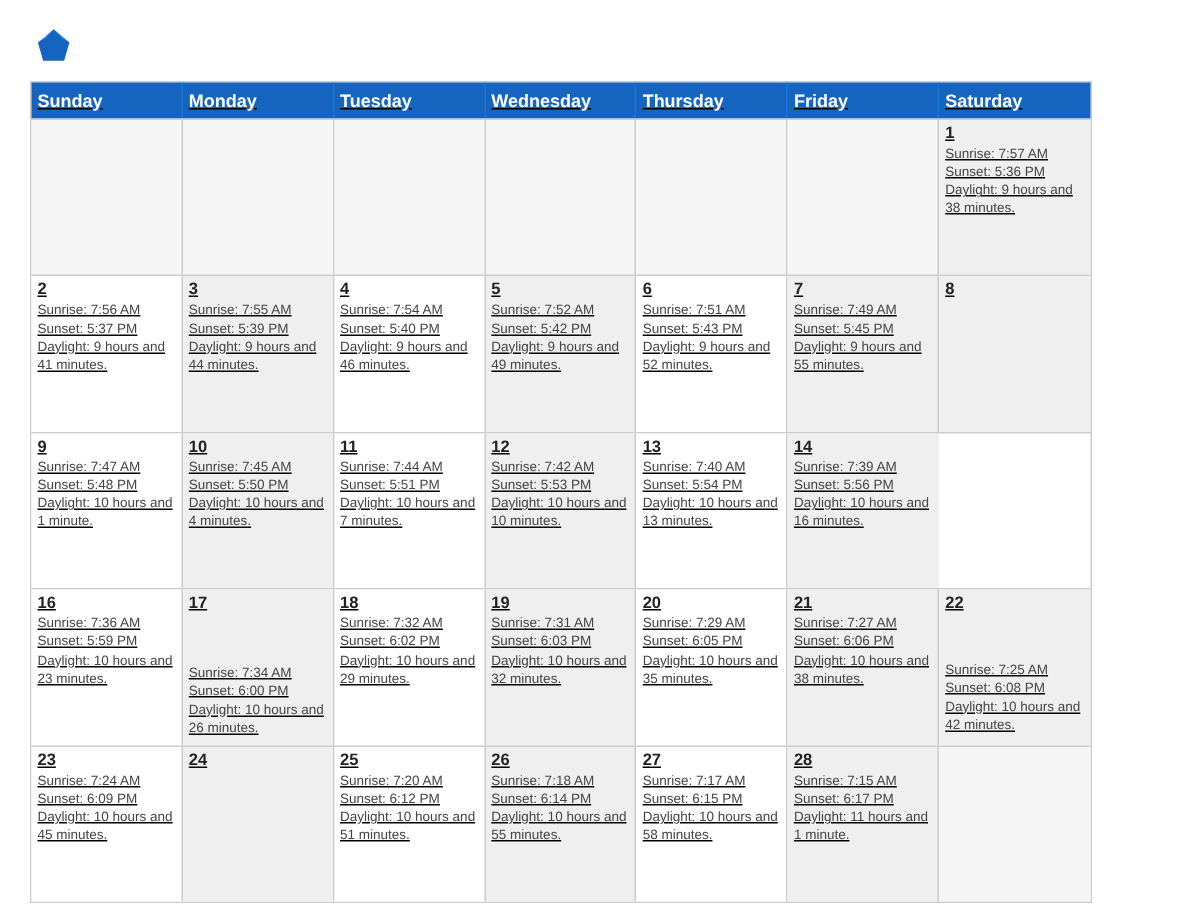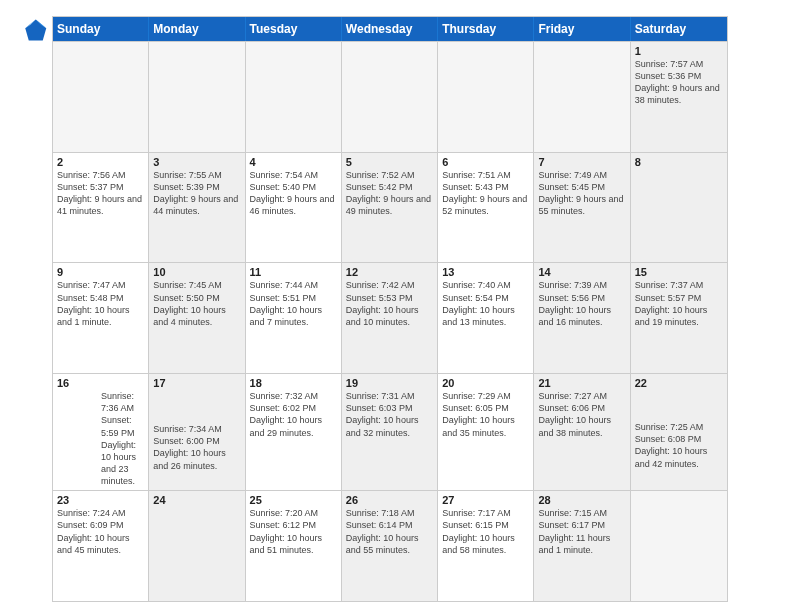--- a/index.html
+++ b/index.html
@@ -8,21 +8,22 @@
       background: #fff;
       width: 792px;
       height: 612px;
       overflow: hidden;
     }
     .page {
       width: 748px;
       height: 612px;
       padding: 16px 20px 10px 20px;
       display: flex;
-      flex-direction: row;
+      flex-direction: column;
+      text-decoration: underline;
     }
     .header {
       display: flex;
       align-items: flex-start;
       justify-content: space-between;
       margin-bottom: 10px;
     }
     .logo {
       display: flex;
       align-items: center;
@@ -225,31 +226,25 @@
             <div class="day-info" style="white-space: pre-line;">Sunrise: 7:40 AM
 Sunset: 5:54 PM
 Daylight: 10 hours and 13 minutes.</div>
           </div>
           <div class="cal-cell shaded">
             <div class="day-number">14</div>
             <div class="day-info" style="white-space: pre-line;">Sunrise: 7:39 AM
 Sunset: 5:56 PM
 Daylight: 10 hours and 16 minutes.</div>
           </div>
-          <div class="cal-cell shaded">
-            <div class="day-number">15</div>
-            <div class="day-info" style="white-space: pre-line;">Sunrise: 7:37 AM
-Sunset: 5:57 PM
-Daylight: 10 hours and 19 minutes.</div>
-          </div>
         </div>
         <div class="cal-week">
           <div class="cal-cell">
             <div class="day-number">16</div>
-            <div class="day-info" style="white-space: pre-line; margin-left: 44px;">Sunrise: 7:36 AM
+            <div class="day-info" style="white-space: pre-line;">Sunrise: 7:36 AM
 Sunset: 5:59 PM
 Daylight: 10 hours and 23 minutes.</div>
           </div>
           <div class="cal-cell shaded">
             <div class="day-number">17</div>
             <div class="day-info" style="white-space: pre-line; margin-top: 34px;">Sunrise: 7:34 AM
 Sunset: 6:00 PM
 Daylight: 10 hours and 26 minutes.</div>
           </div>
           <div class="cal-cell">

